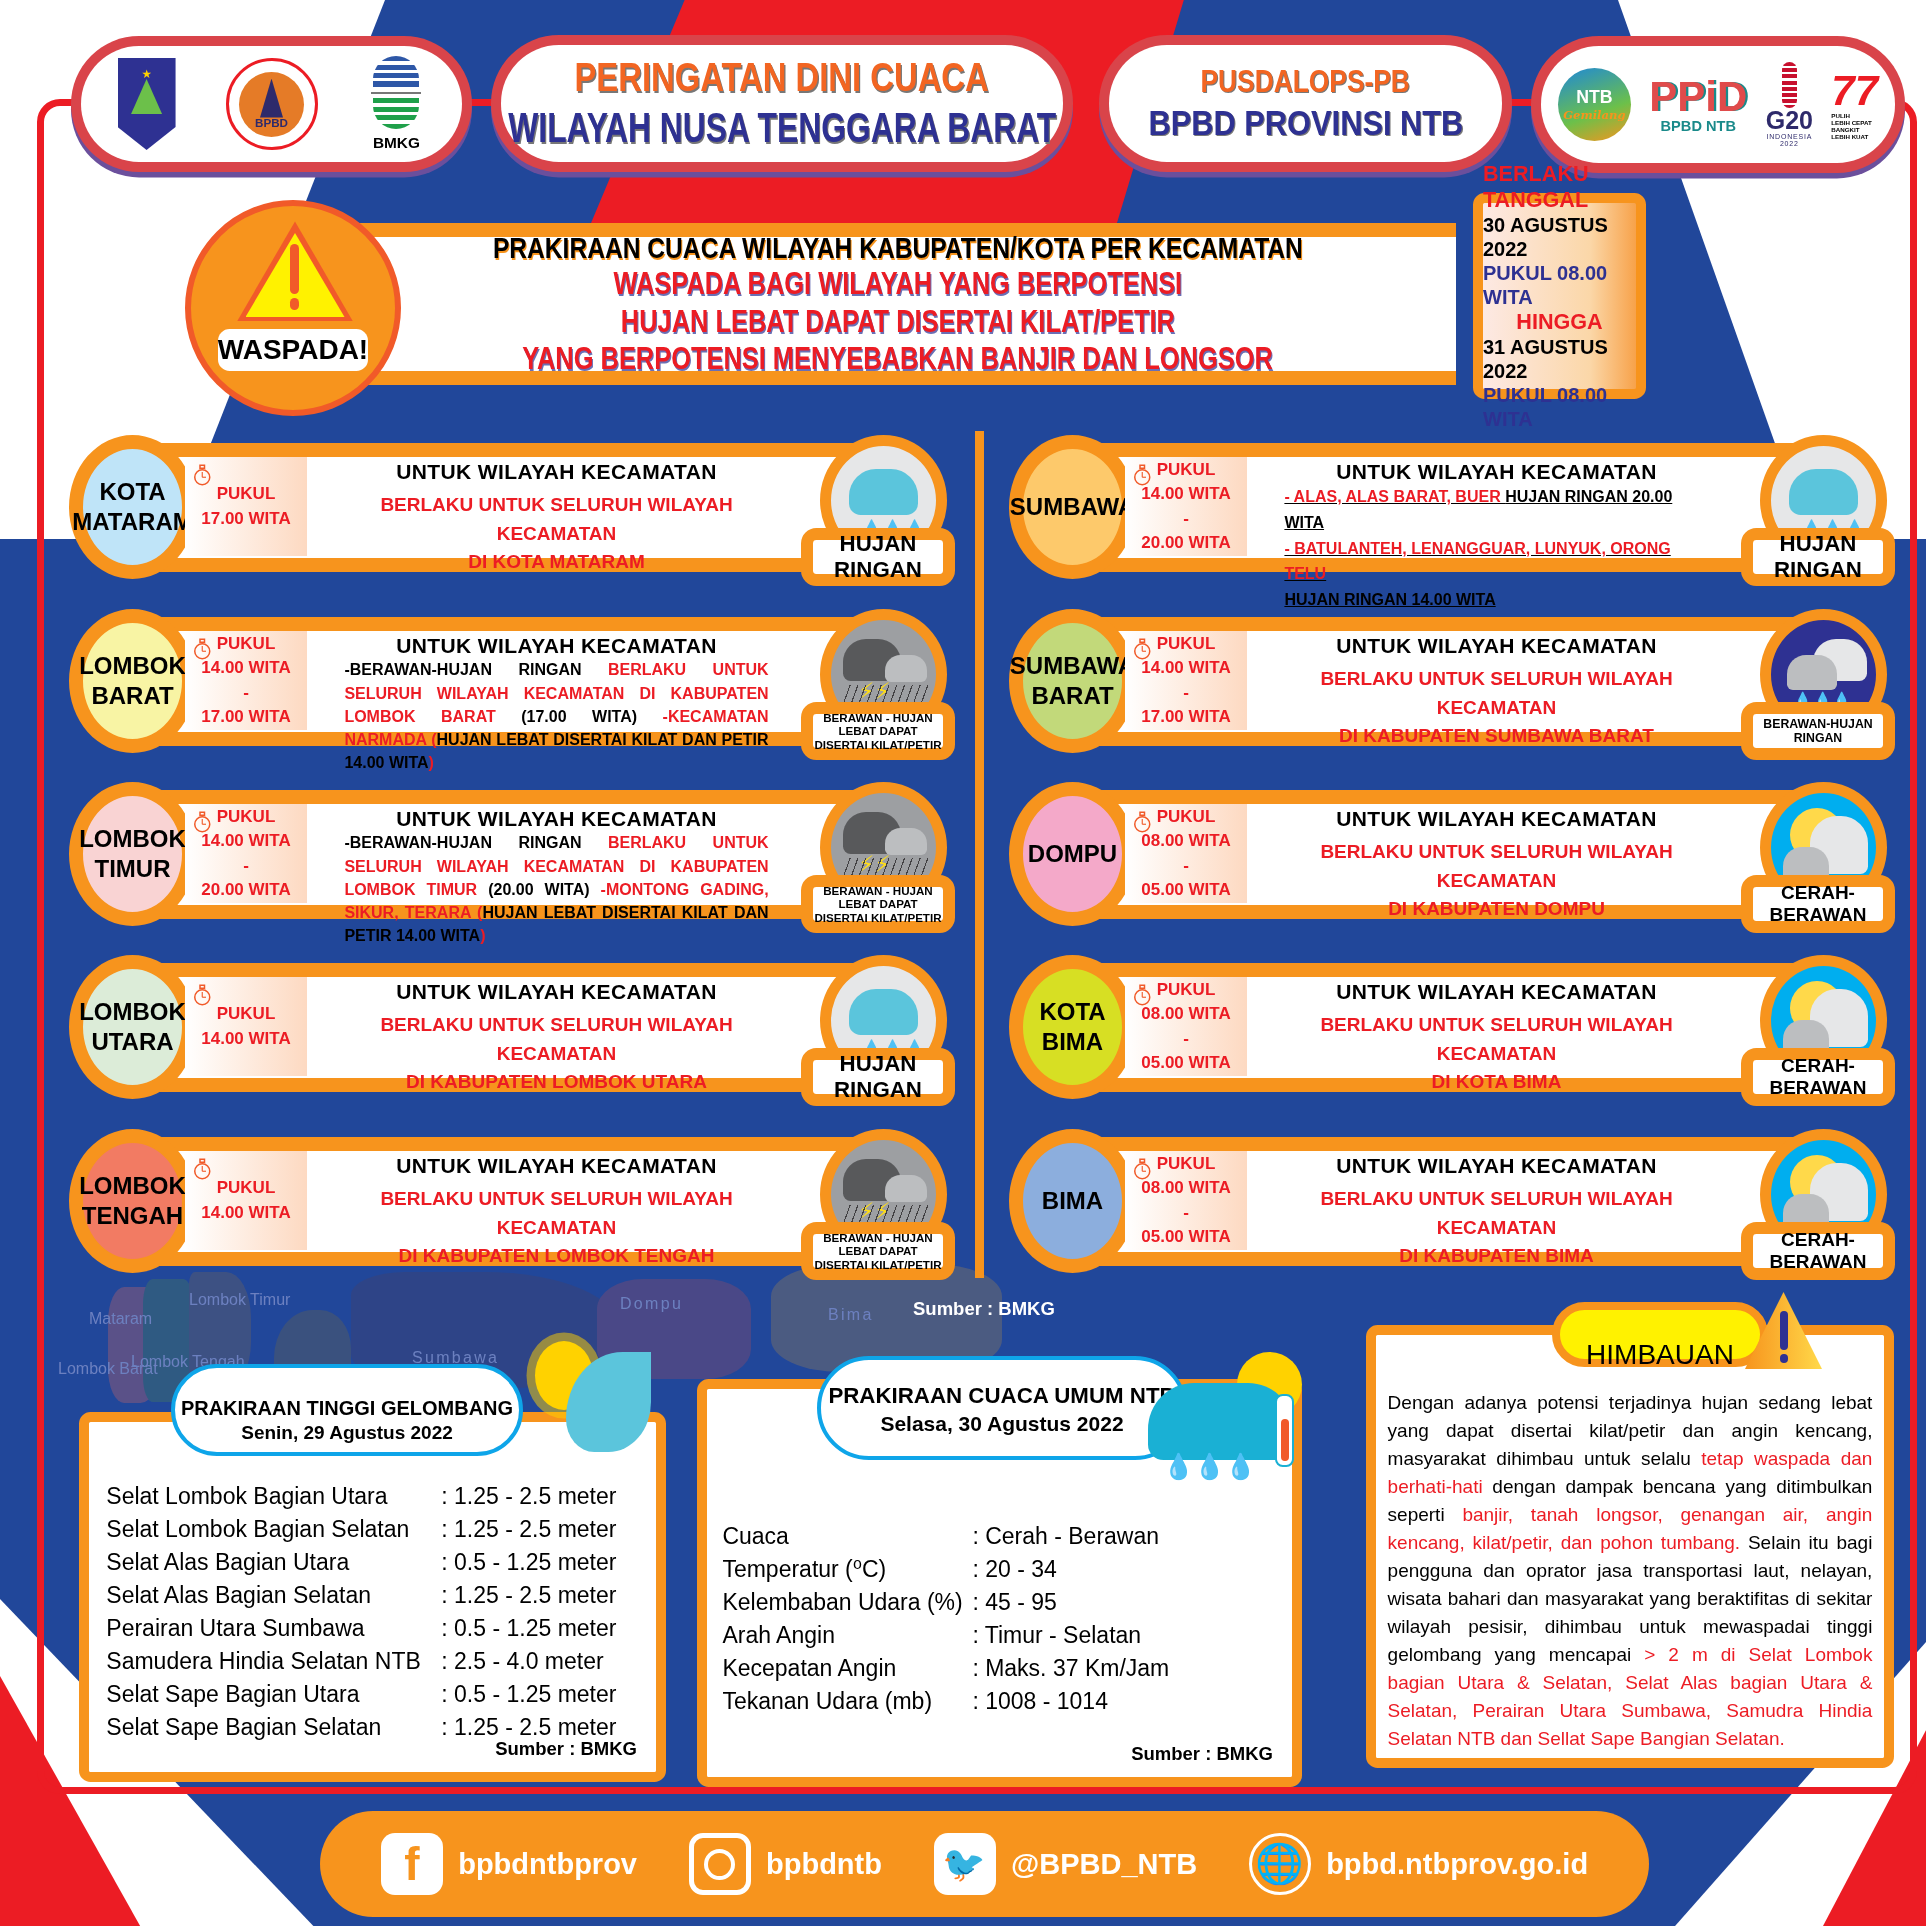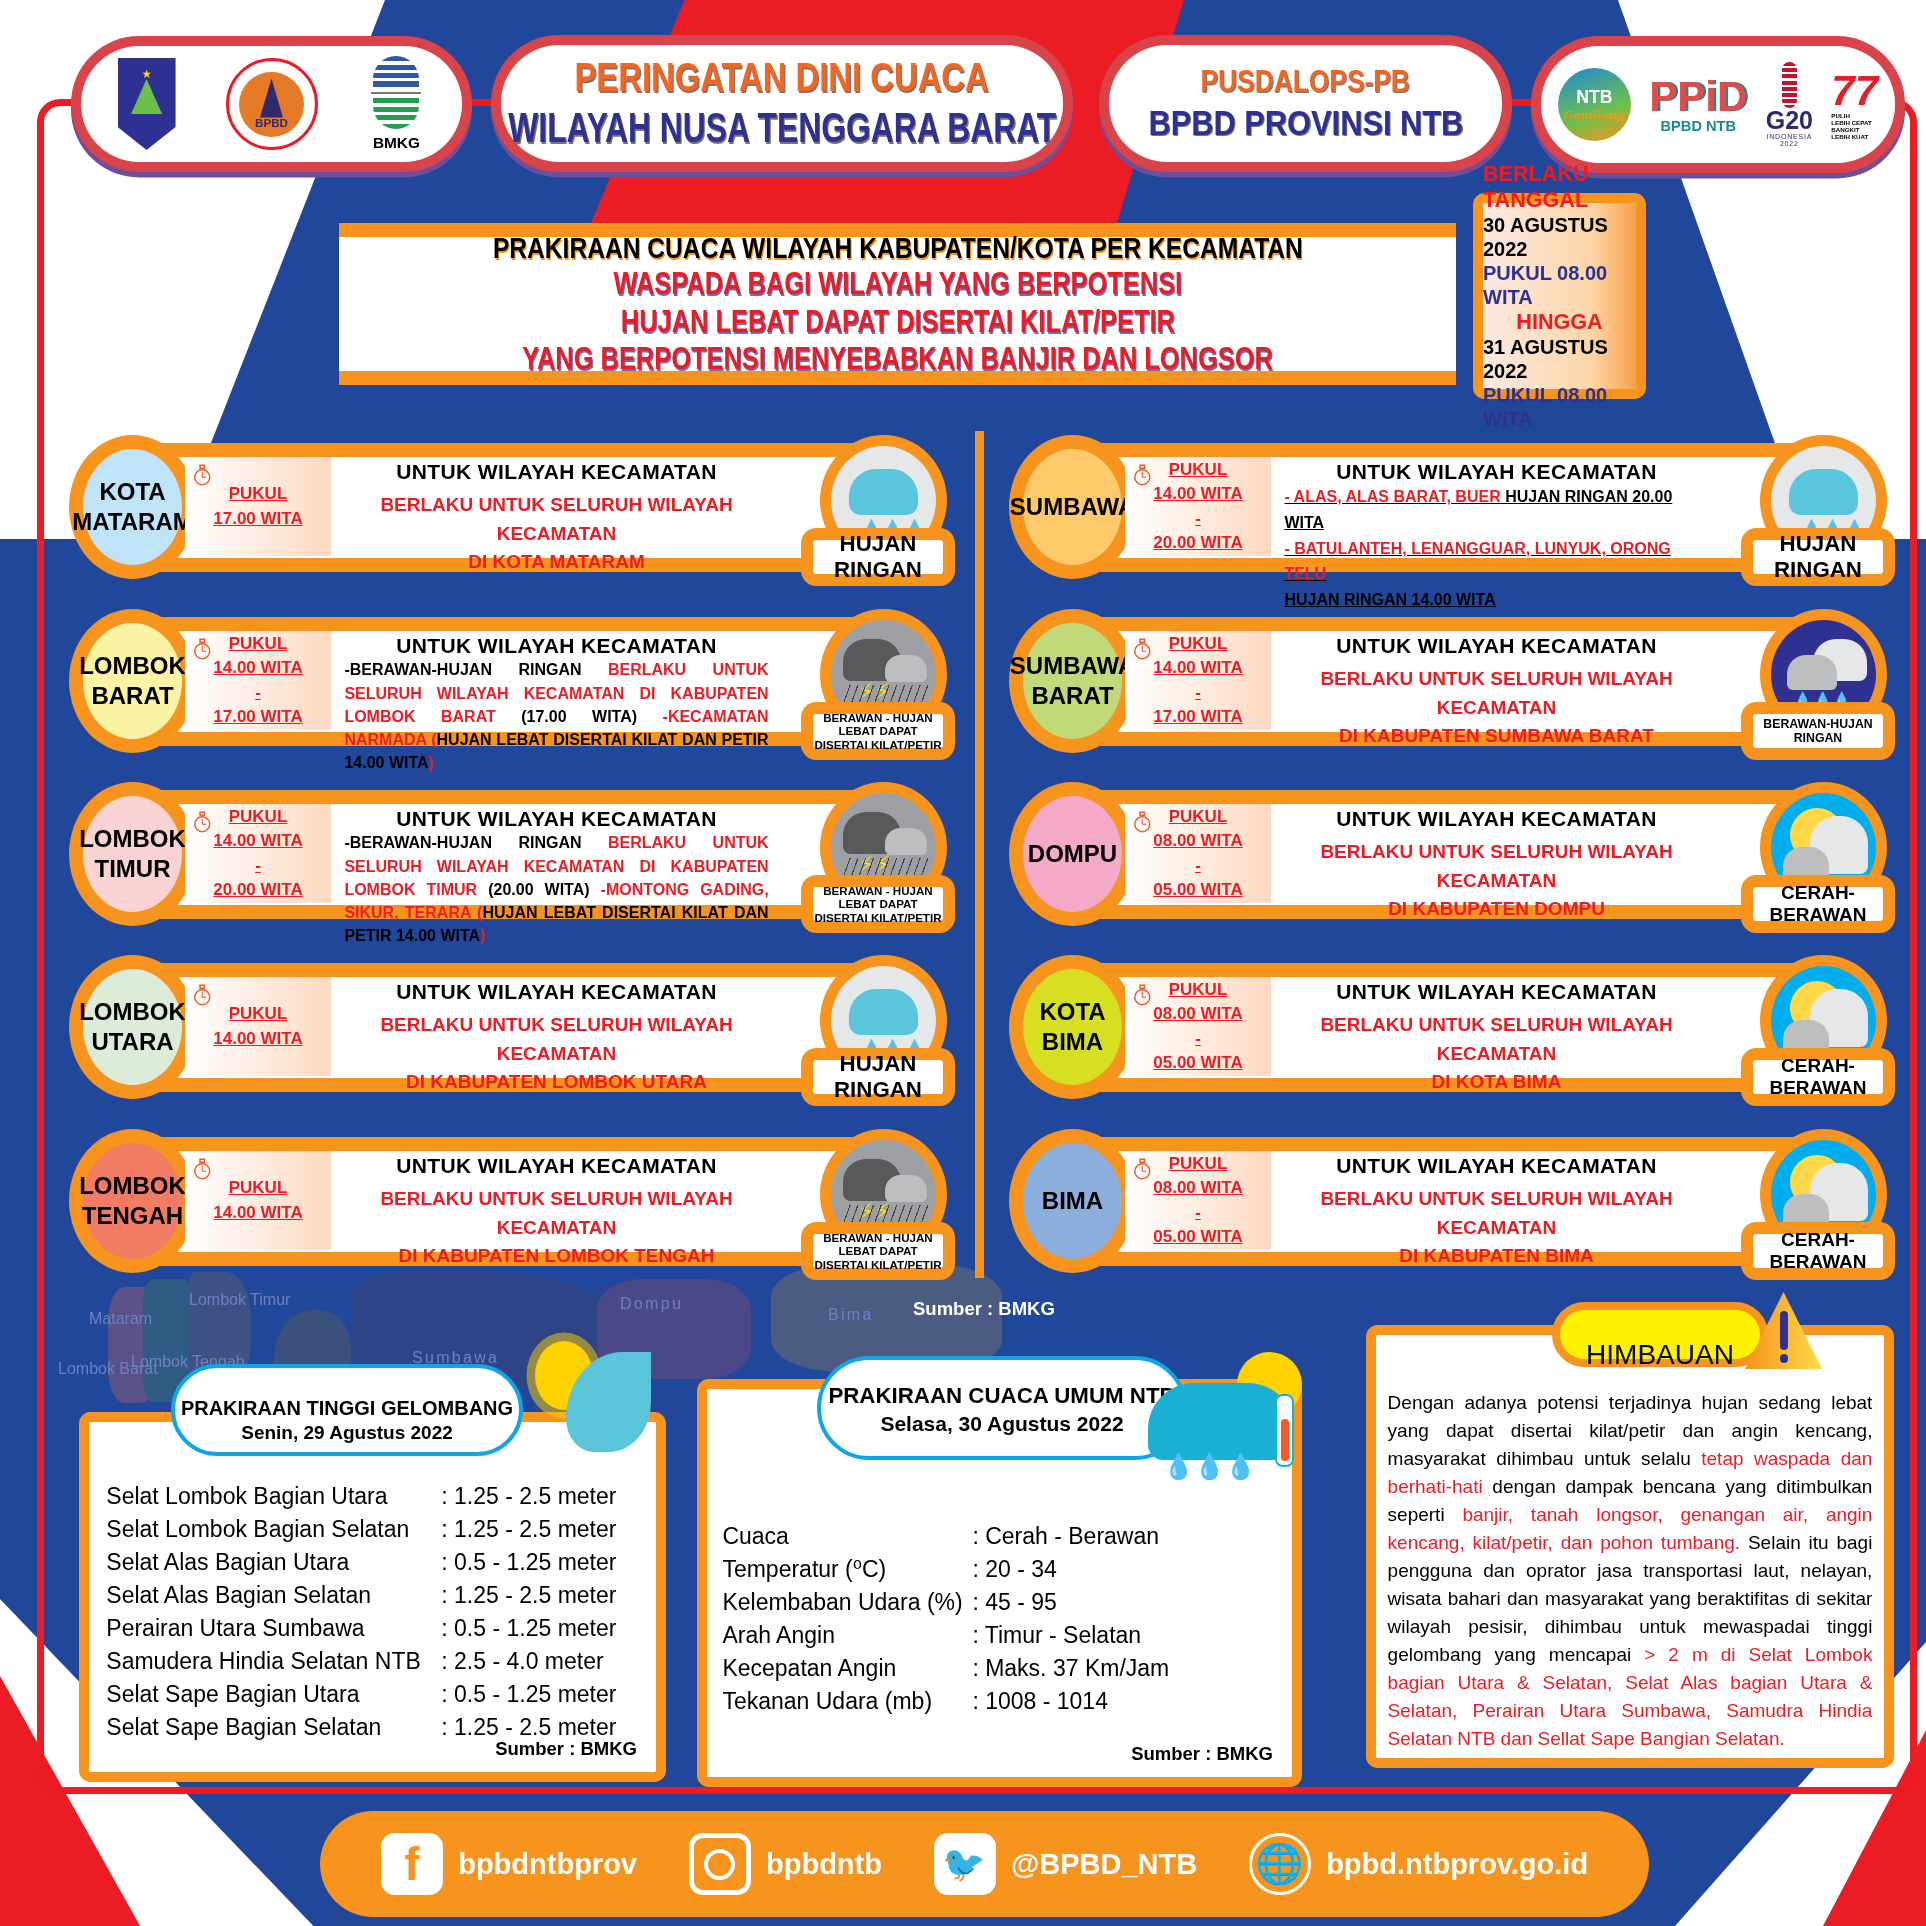--- a/index.html
+++ b/index.html
@@ -3,21 +3,21 @@
 <meta charset="utf-8">
 <style>
   html,body{margin:0;padding:0;}
   body{width:1965px;height:1965px;position:relative;overflow:hidden;background:#21479a;font-family:"Liberation Sans","DejaVu Sans",sans-serif;}
   .abs{position:absolute;}
   .condensed{font-family:"Liberation Sans Narrow","Liberation Sans",sans-serif;}
   .pill{background:#fff;border-radius:58px;box-shadow:0 0 0 10px #d9444a, 0 5.4px 0 10px #6b4f9c;}
   .region-row{position:absolute;height:144px;}
   .row-bar{position:absolute;left:69px;right:92px;top:7.7px;height:129px;border:14.6px solid #f7941d;border-radius:0;background:#fff;box-sizing:border-box;}
   .region-circle{position:absolute;left:0;top:0;width:127px;height:144px;border-radius:50%;border:14px solid #f7941d;box-sizing:border-box;display:flex;align-items:center;justify-content:center;text-align:center;font-weight:900;font-size:24px;line-height:1.25;color:#000;}
-  .time-cell{position:absolute;left:116px;top:22.3px;width:146px;height:99px;background:linear-gradient(90deg,#fff 0%,#fdd9c1 100%);display:flex;flex-direction:column;align-items:center;justify-content:center;color:#ec1c24;font-weight:900;font-size:17px;line-height:1.45;text-align:center;text-decoration:underline;}
+  .time-cell{position:absolute;left:116px;top:22.3px;width:122px;height:99px;background:linear-gradient(90deg,#fff 0%,#fdd9c1 100%);display:flex;flex-direction:column;align-items:center;justify-content:center;color:#ec1c24;font-weight:900;font-size:17px;line-height:1.45;text-align:center;}
   .clock{position:absolute;left:7.7px;top:5.4px;width:18.5px;height:24px;}
   .desc-cell{position:absolute;left:270px;top:22.3px;width:435px;height:99px;padding:3.1px 5.4px;box-sizing:border-box;}
   .desc-title{text-align:center;font-weight:900;font-size:21px;color:#000;letter-spacing:0.4px;}
   .desc-red{color:#ec1c24;font-weight:900;font-size:19px;text-align:center;line-height:1.5;}
   .desc-mixed{font-weight:900;font-size:16px;line-height:1.45;text-align:justify;color:#000;}
   .red{color:#ec1c24;}
   .icon-circle{position:absolute;right:7.7px;top:0;width:127px;height:131px;border-radius:50%;border:11.6px solid #f7941d;box-sizing:border-box;background:#e6e7e8;overflow:hidden;}
   .status-tag{position:absolute;right:0;bottom:-7px;width:154px;height:58px;border:12.3px solid #f7941d;border-radius:15.4px;background:#fff;box-sizing:border-box;display:flex;align-items:center;justify-content:center;text-align:center;font-weight:900;color:#000;}
   .panel{position:absolute;background:#fff;border:10px solid #f7941d;border-radius:11.6px;box-sizing:border-box;}
   .panel-head{position:absolute;background:#fff;border:4px solid #0ea5e9;border-radius:62px;box-sizing:border-box;text-align:center;font-weight:900;color:#000;}
@@ -121,20 +121,28 @@
   </div>
 </div>
 
 <div class="abs" style="left:185px;top:200px;width:1279px;height:189px;">
   <div class="abs" style="left:154px;top:23px;width:1117px;height:162px;background:#fff;border-top:14px solid #f7941d;border-bottom:14px solid #f7941d;box-sizing:border-box;display:flex;flex-direction:column;align-items:center;justify-content:center;">
     <div class="condensed" style="font-weight:900;font-size:30px;color:#000;text-shadow:1.2px 1.5px 0 #f7941d;transform:scaleX(.82);white-space:nowrap;">PRAKIRAAN CUACA WILAYAH KABUPATEN/KOTA PER KECAMATAN</div>
     <div class="condensed" style="font-weight:900;font-size:31px;color:#ec1c24;text-shadow:1.2px 1.5px 0 #6a6fb5;transform:scaleX(.82);white-space:nowrap;margin-top:1.5px;">WASPADA BAGI WILAYAH YANG BERPOTENSI</div>
     <div class="condensed" style="font-weight:900;font-size:31px;color:#ec1c24;text-shadow:1.2px 1.5px 0 #6a6fb5;transform:scaleX(.82);white-space:nowrap;margin-top:1.5px;">HUJAN LEBAT DAPAT DISERTAI KILAT/PETIR</div>
     <div class="condensed" style="font-weight:900;font-size:31px;color:#ec1c24;text-shadow:1.2px 1.5px 0 #6a6fb5;transform:scaleX(.82);white-space:nowrap;margin-top:1.5px;">YANG BERPOTENSI MENYEBABKAN BANJIR DAN LONGSOR</div>
   </div>
+  <div class="abs" style="left:0;top:0;width:216px;height:216px;border-radius:50%;background:#f7941d;border:6.2px solid #f15a29;box-sizing:border-box;">
+    <div class="abs" style="left:46px;top:15.4px;width:116px;height:100px;background:#f15a29;clip-path:polygon(50% 0,100% 100%,0 100%);">
+      <div class="abs" style="left:8.5px;top:11.6px;width:99px;height:84px;background:#fff200;clip-path:polygon(50% 0,100% 100%,0 100%);"></div>
+      <div class="abs" style="left:53px;top:23px;width:9.2px;height:50px;background:#f15a29;border-radius:4.6px;"></div>
+      <div class="abs" style="left:53px;top:77px;width:9.2px;height:11.6px;background:#f15a29;border-radius:4.6px;"></div>
+    </div>
+    <div class="abs" style="left:27px;top:123px;width:150px;height:42px;background:#fff;border-radius:11.6px;display:flex;align-items:center;justify-content:center;font-weight:900;font-size:28px;color:#000;">WASPADA!</div>
+  </div>
 </div>
 
 <div class="abs" style="left:1473px;top:193px;width:173px;height:206px;border:10.8px solid #f7941d;border-radius:11.6px;background:linear-gradient(90deg,#fde9e4 0%,#fbd7a8 70%,#f7a24a 100%);box-sizing:border-box;display:flex;flex-direction:column;align-items:center;justify-content:center;line-height:1.2;">
   <div style="font-weight:900;font-size:21.6px;color:#ec1c24;">BERLAKU TANGGAL</div>
   <div style="font-weight:900;font-size:20px;color:#000;">30 AGUSTUS 2022</div>
   <div style="font-weight:900;font-size:20px;color:#2e3192;">PUKUL 08.00 WITA</div>
   <div style="font-weight:900;font-size:21.6px;color:#ec1c24;">HINGGA</div>
   <div style="font-weight:900;font-size:20px;color:#000;">31 AGUSTUS 2022</div>
   <div style="font-weight:900;font-size:20px;color:#2e3192;">PUKUL 08.00 WITA</div>
 </div>

